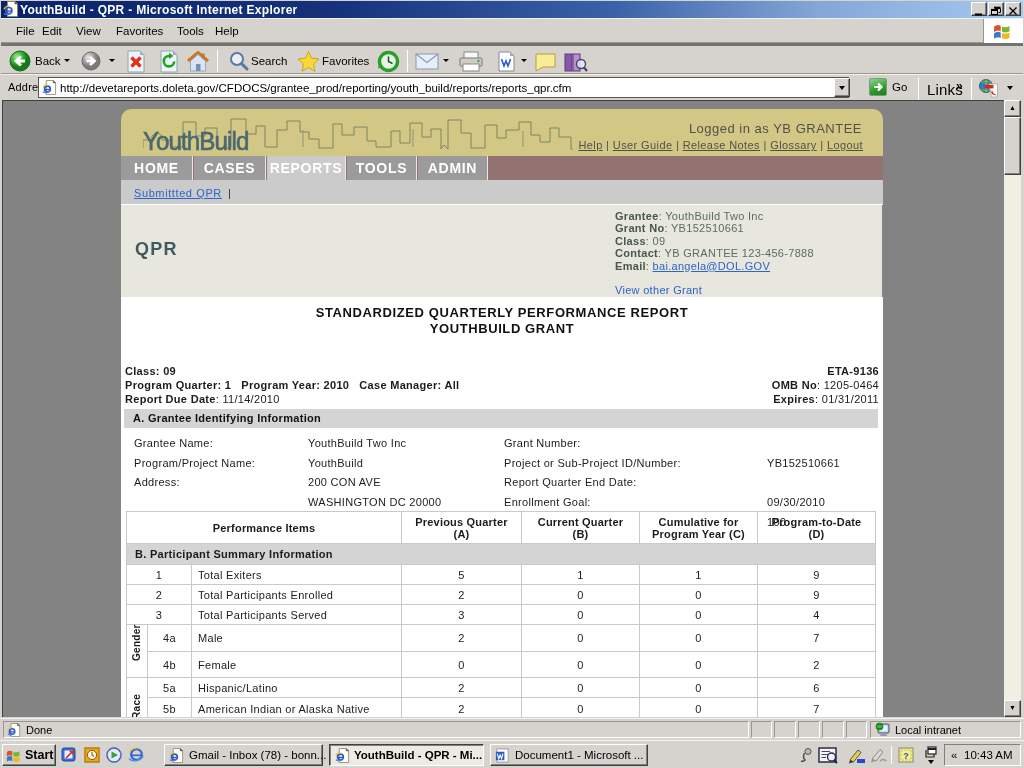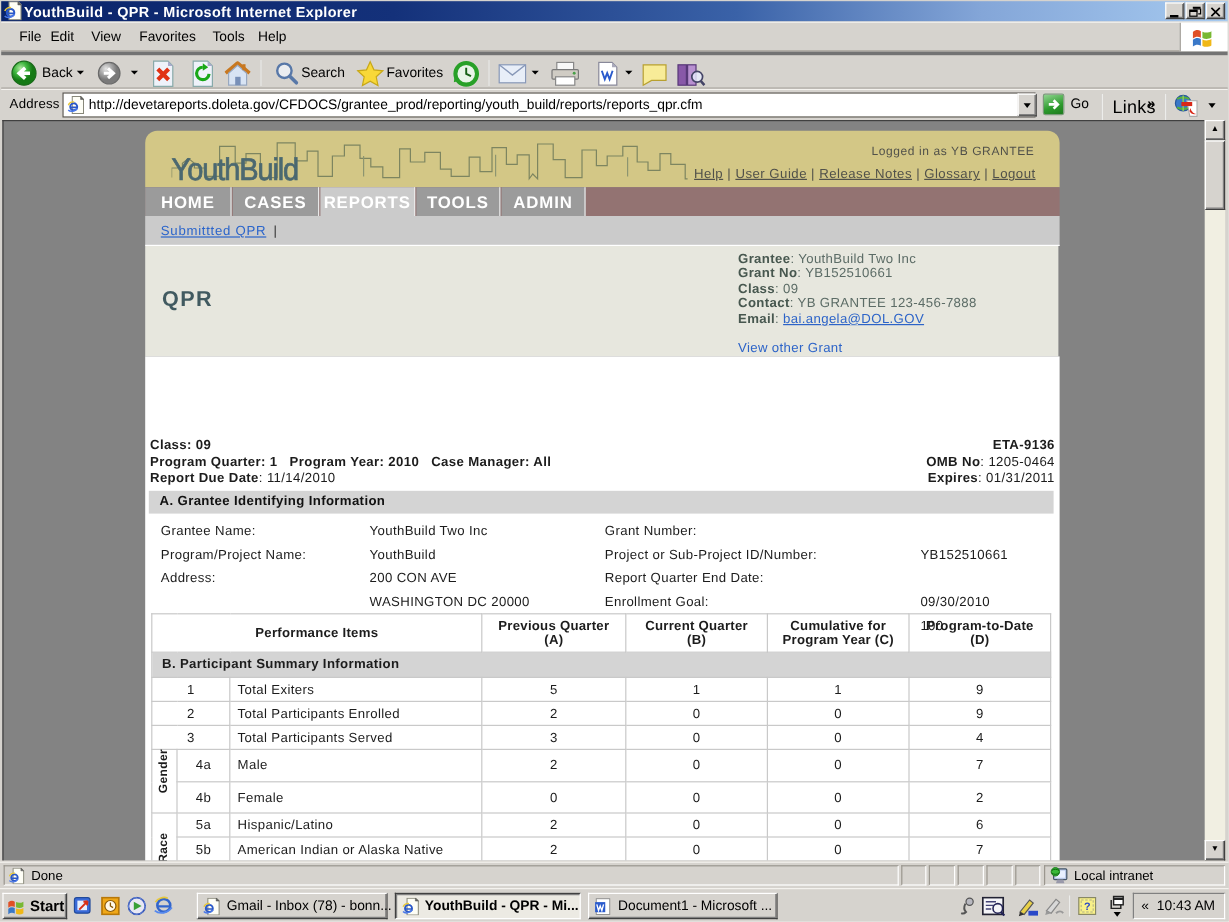--- a/index.html
+++ b/index.html
@@ -17,21 +17,21 @@
 .menuitem { top:6px; font-size:11.5px; color:#000; }
 #flagbox { position:absolute; left:982px; top:0px; width:40px; height:24px; background:#fff; border-left:1px solid #9a968e; }
 
 #toolbar { left:1px; top:43px; width:1022px; height:31px; background:#d6d3ce; border-top:3px solid #737373; border-bottom:1px solid #9a968e; }
 .tsep { top:4px; width:1px; height:22px; background:#9a968e; border-right:1px solid #fff; }
 .tlabel { font-size:11.5px; color:#000; top:9px; }
 .tcaret { top:13px; width:0; height:0; border-left:3px solid transparent; border-right:3px solid transparent; border-top:3px solid #000; }
 
 #addrbar { left:1px; top:74px; width:1022px; height:26px; background:#d6d3ce; border-top:1px solid #f4f2ee; }
 #addrlabel { left:7px; top:6px; font-size:11px; color:#000; letter-spacing:0.2px;}
-#addrinput { left:51px; top:2px; width:811px; height:21px; background:#fff; border:1px solid #58544c; }
+#addrinput { left:37px; top:2px; width:811px; height:21px; background:#fff; border:1px solid #58544c; }
 #urltext { left:21px; top:4px; font-size:11.5px; color:#000; white-space:nowrap; }
 #addrdrop { left:795px; top:0px; width:16px; height:19px; }
 .caret { width:0; height:0; border-left:3px solid transparent; border-right:3px solid transparent; border-top:4px solid #000; }
 #gobtn { left:868px; top:3px; width:18px; height:18px; border:1px solid #7a9a7a; background:linear-gradient(160deg,#8fd48f 0%,#2d9b2d 60%,#1d7a1d 100%); border-radius:2px;}
 #gotext { left:891px; top:6px; font-size:11.5px; }
 #linkstext { left:926px; top:6px; font-size:15px; letter-spacing:0.2px; }
 
 #viewport { left:2px; top:100px; width:1002px; height:617px; background:#838383; overflow:hidden; border-top:1px solid #404040; border-left:1px solid #404040; }
 #scrollbar { left:1004px; top:100px; width:17px; height:617px; background:#f1efe2; }
 .arrowglyph { font-size:7px; color:#000; text-align:center; line-height:14px; }
@@ -40,21 +40,21 @@
 .spane { top:3px; height:17px; border-top:1px solid #9a968e; border-left:1px solid #9a968e; border-bottom:1px solid #fff; border-right:1px solid #fff; font-size:11px; }
 
 #taskbar { left:0; top:740px; width:1024px; height:28px; background:#d6d3ce; border-top:1px solid #f4f2ee; }
 .taskbtn { top:3px; height:22px; border-top:1px solid #fff; border-left:1px solid #fff; border-right:1px solid #404040; border-bottom:1px solid #404040; box-shadow:inset -1px -1px 0 #808080; background:#d6d3ce; font-size:11.5px; }
 .taskbtn.active { border-top:1px solid #404040; border-left:1px solid #404040; border-right:1px solid #fff; border-bottom:1px solid #fff; box-shadow:inset 1px 1px 0 #808080; background:#eceae3; font-weight:bold; }
 .taskbtn .lbl { position:absolute; left:24px; top:4px; white-space:nowrap; overflow:hidden; }
 
 #content { left:118px; top:8px; width:762px; }
 #hdr { left:0; top:0; width:762px; height:47px; background:#d3c786; border-radius:10px 10px 0 0; }
 #logo { left:22px; top:17px; font-size:26px; color:#4b6870; letter-spacing:-1px; transform:scaleX(0.93); transform-origin:0 0; -webkit-text-stroke:0.6px #4b6870; }
-#loggedin { right:21px; top:12px; font-size:10px; color:#51514a; letter-spacing:0.5px; }
+#loggedin { right:21px; top:12px; font-size:13px; color:#51514a; letter-spacing:0.5px; }
 #hdrlinks { right:20px; top:30px; font-size:11px; color:#51514a; letter-spacing:0.4px; }
 #hdrlinks a { color:#51514a; text-decoration:underline; }
 #tabrow { left:0; top:47px; width:762px; height:24px; background:#937372; }
 .tab { top:0; height:24px; background:#9b9b9b; color:#fff; font-weight:bold; font-size:14px; text-align:center; line-height:24px; letter-spacing:0.7px; border-right:1px solid #e8e8e8; }
 #subnav { left:0; top:71px; width:762px; height:25px; background:#cbcbcb; border-bottom:1px solid #fff; }
 #subnav span { position:absolute; left:13px; top:7px; font-size:11px; color:#333; }
 #subnav a { color:#2b65cb; letter-spacing:0.6px; text-decoration:underline; }
 #qpr { left:0; top:96px; width:761px; height:92px; background:#e7e7de; }
 #qprtitle { left:14px; top:34px; font-size:18px; font-weight:bold; color:#415a60; letter-spacing:1.2px; }
 #grantee { left:494px; top:5px; font-size:11px; color:#5c6c66; letter-spacing:0.3px; line-height:12.4px; }
@@ -272,20 +272,21 @@
     <div class="abs" id="grantee">
       <b>Grantee</b>: YouthBuild Two Inc<br>
       <b>Grant No</b>: YB152510661<br>
       <b>Class</b>: 09<br>
       <b>Contact</b>: YB GRANTEE 123-456-7888<br>
       <b>Email</b>: <a>bai.angela@DOL.GOV</a></div>
     <div class="abs" style="left:494px;top:79px;font-size:11px;letter-spacing:0.3px;"><a style="color:#2d64c8;">View other Grant</a>
     </div>
   </div>
   <div class="abs" id="report">
+    <div class="abs" id="rtitle">STANDARDIZED QUARTERLY PERFORMANCE REPORT<br>YOUTHBUILD GRANT</div>
     <div class="abs rfont" style="left:4px;top:68px;font-weight:bold;">Class: 09</div>
     <div class="abs rfont" style="left:4px;top:82px;font-weight:bold;">Program Quarter: 1&nbsp;&nbsp;&nbsp;Program Year: 2010&nbsp;&nbsp;&nbsp;Case Manager: All</div>
     <div class="abs rfont" style="left:4px;top:96px;"><b>Report Due Date</b>: 11/14/2010</div>
     <div class="abs rfont" style="right:4px;top:68px;text-align:right;"><b>ETA-9136</b></div>
     <div class="abs rfont" style="right:4px;top:82px;text-align:center;"><b>OMB No</b>: 1205-0464</div>
     <div class="abs rfont" style="right:4px;top:96px;text-align:right;"><b>Expires</b>: 01/31/2011</div>
     <div class="abs" id="secA">A. Grantee Identifying Information</div>
     <div class="abs rfont" style="left:13px;top:137px;line-height:19.6px;">Grantee Name:<br>Program/Project Name:<br>Address:</div>
     <div class="abs rfont" style="left:187px;top:137px;line-height:19.6px;">YouthBuild Two Inc<br>YouthBuild<br>200 CON AVE<br>WASHINGTON DC 20000</div>
     <div class="abs rfont" style="left:383px;top:137px;line-height:19.6px;">Grant Number:<br>Project or Sub-Project ID/Number:<br>Report Quarter End Date:<br>Enrollment Goal:</div>

